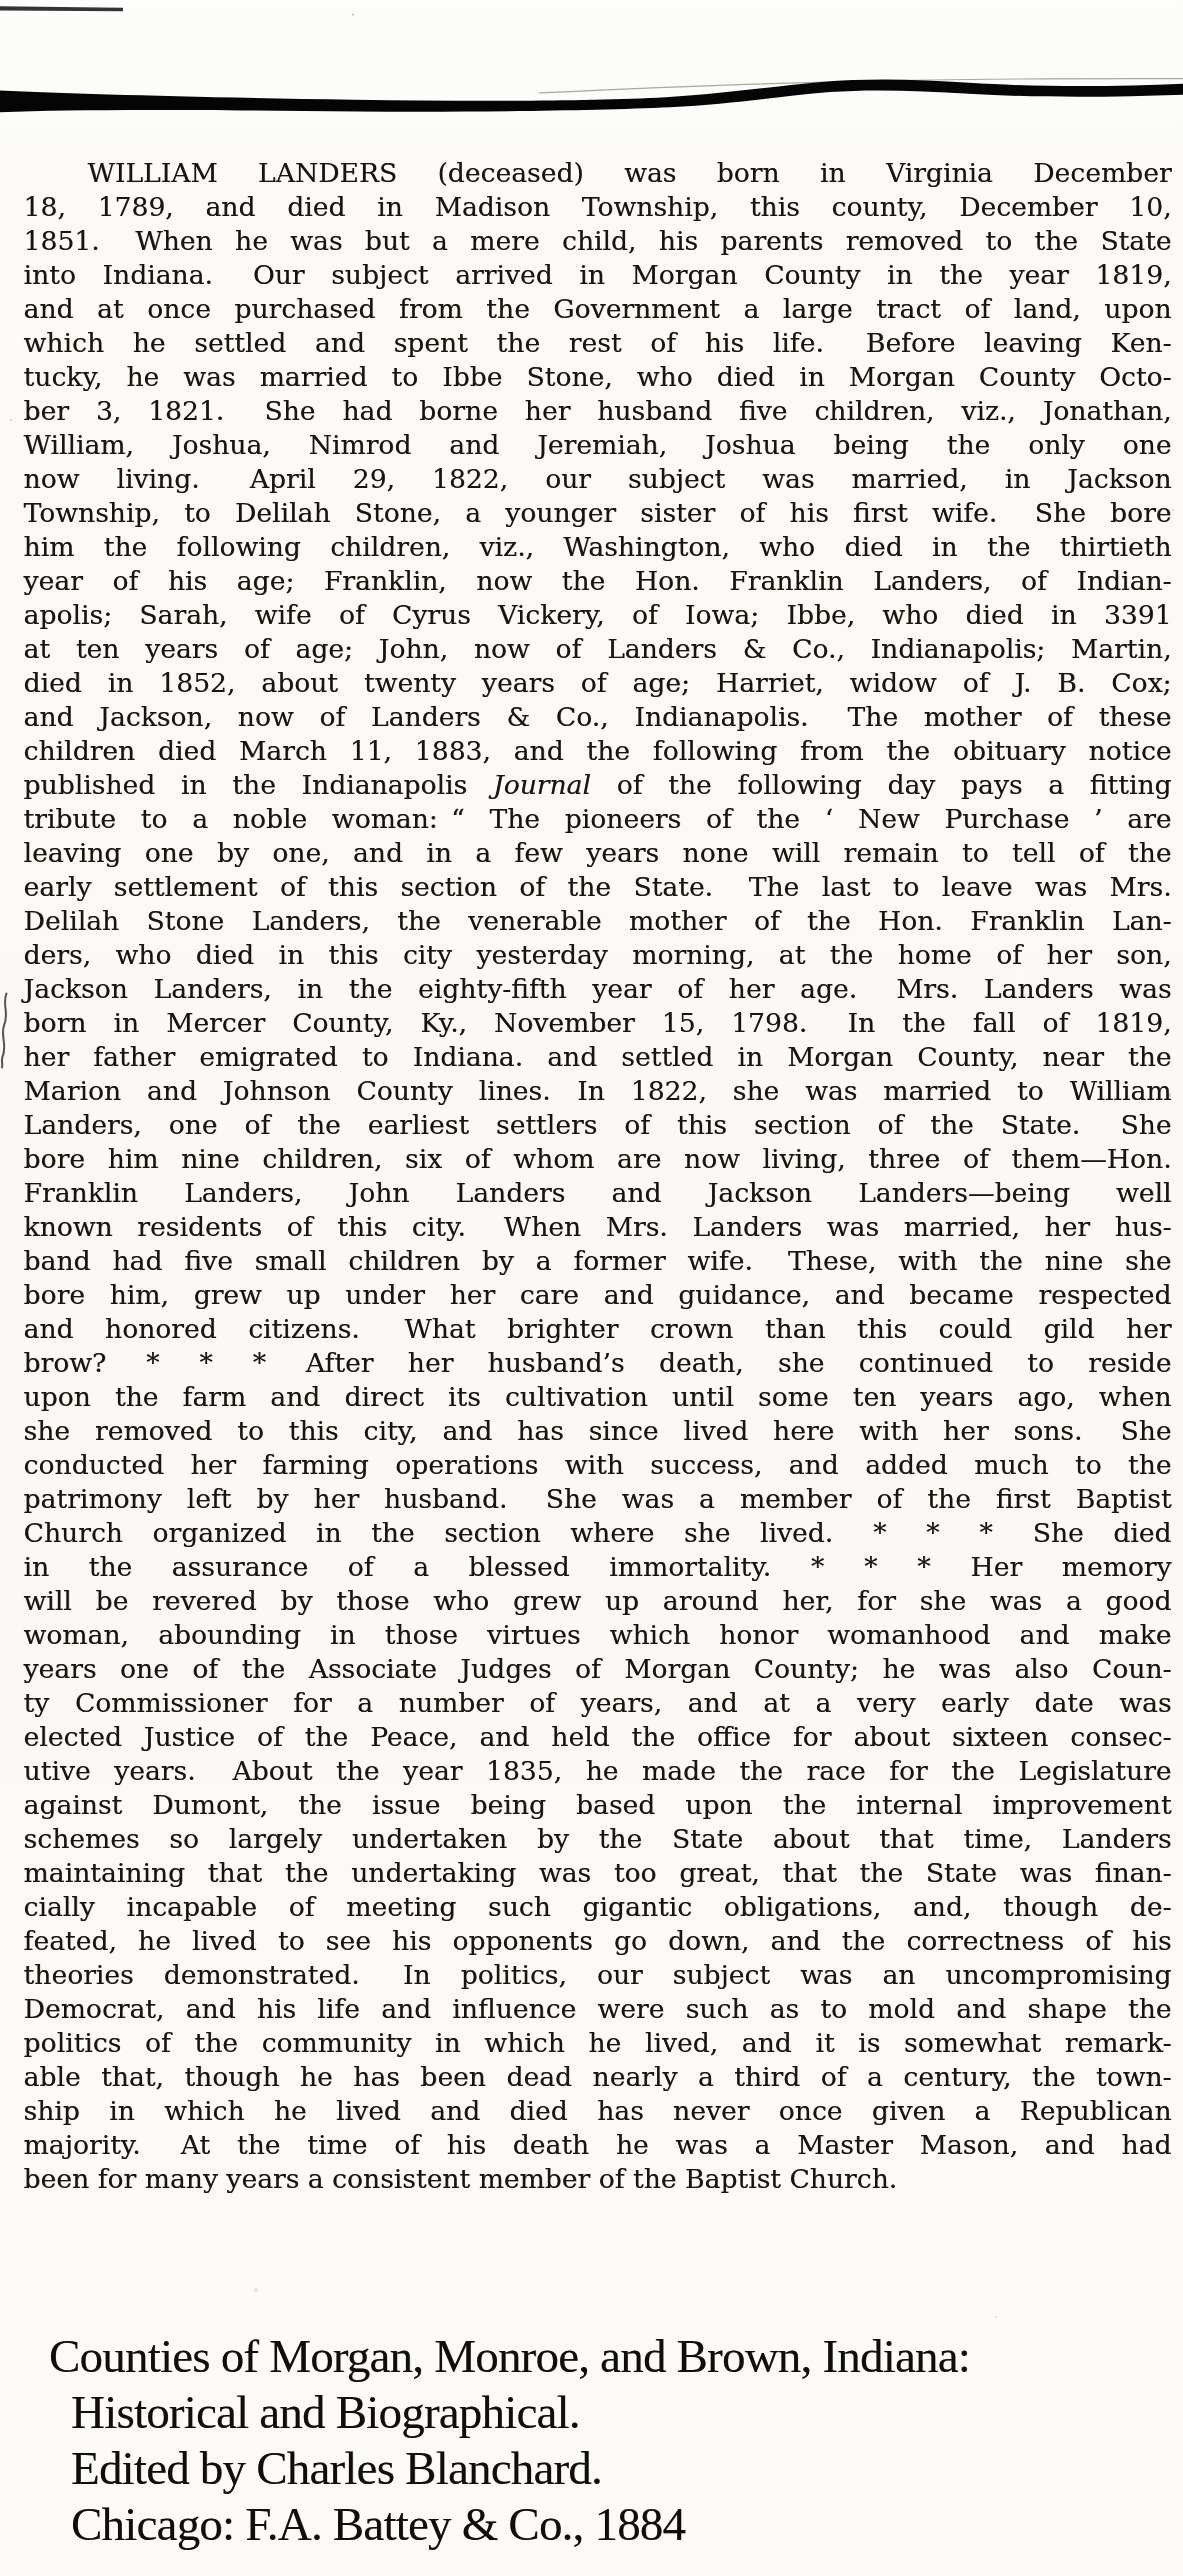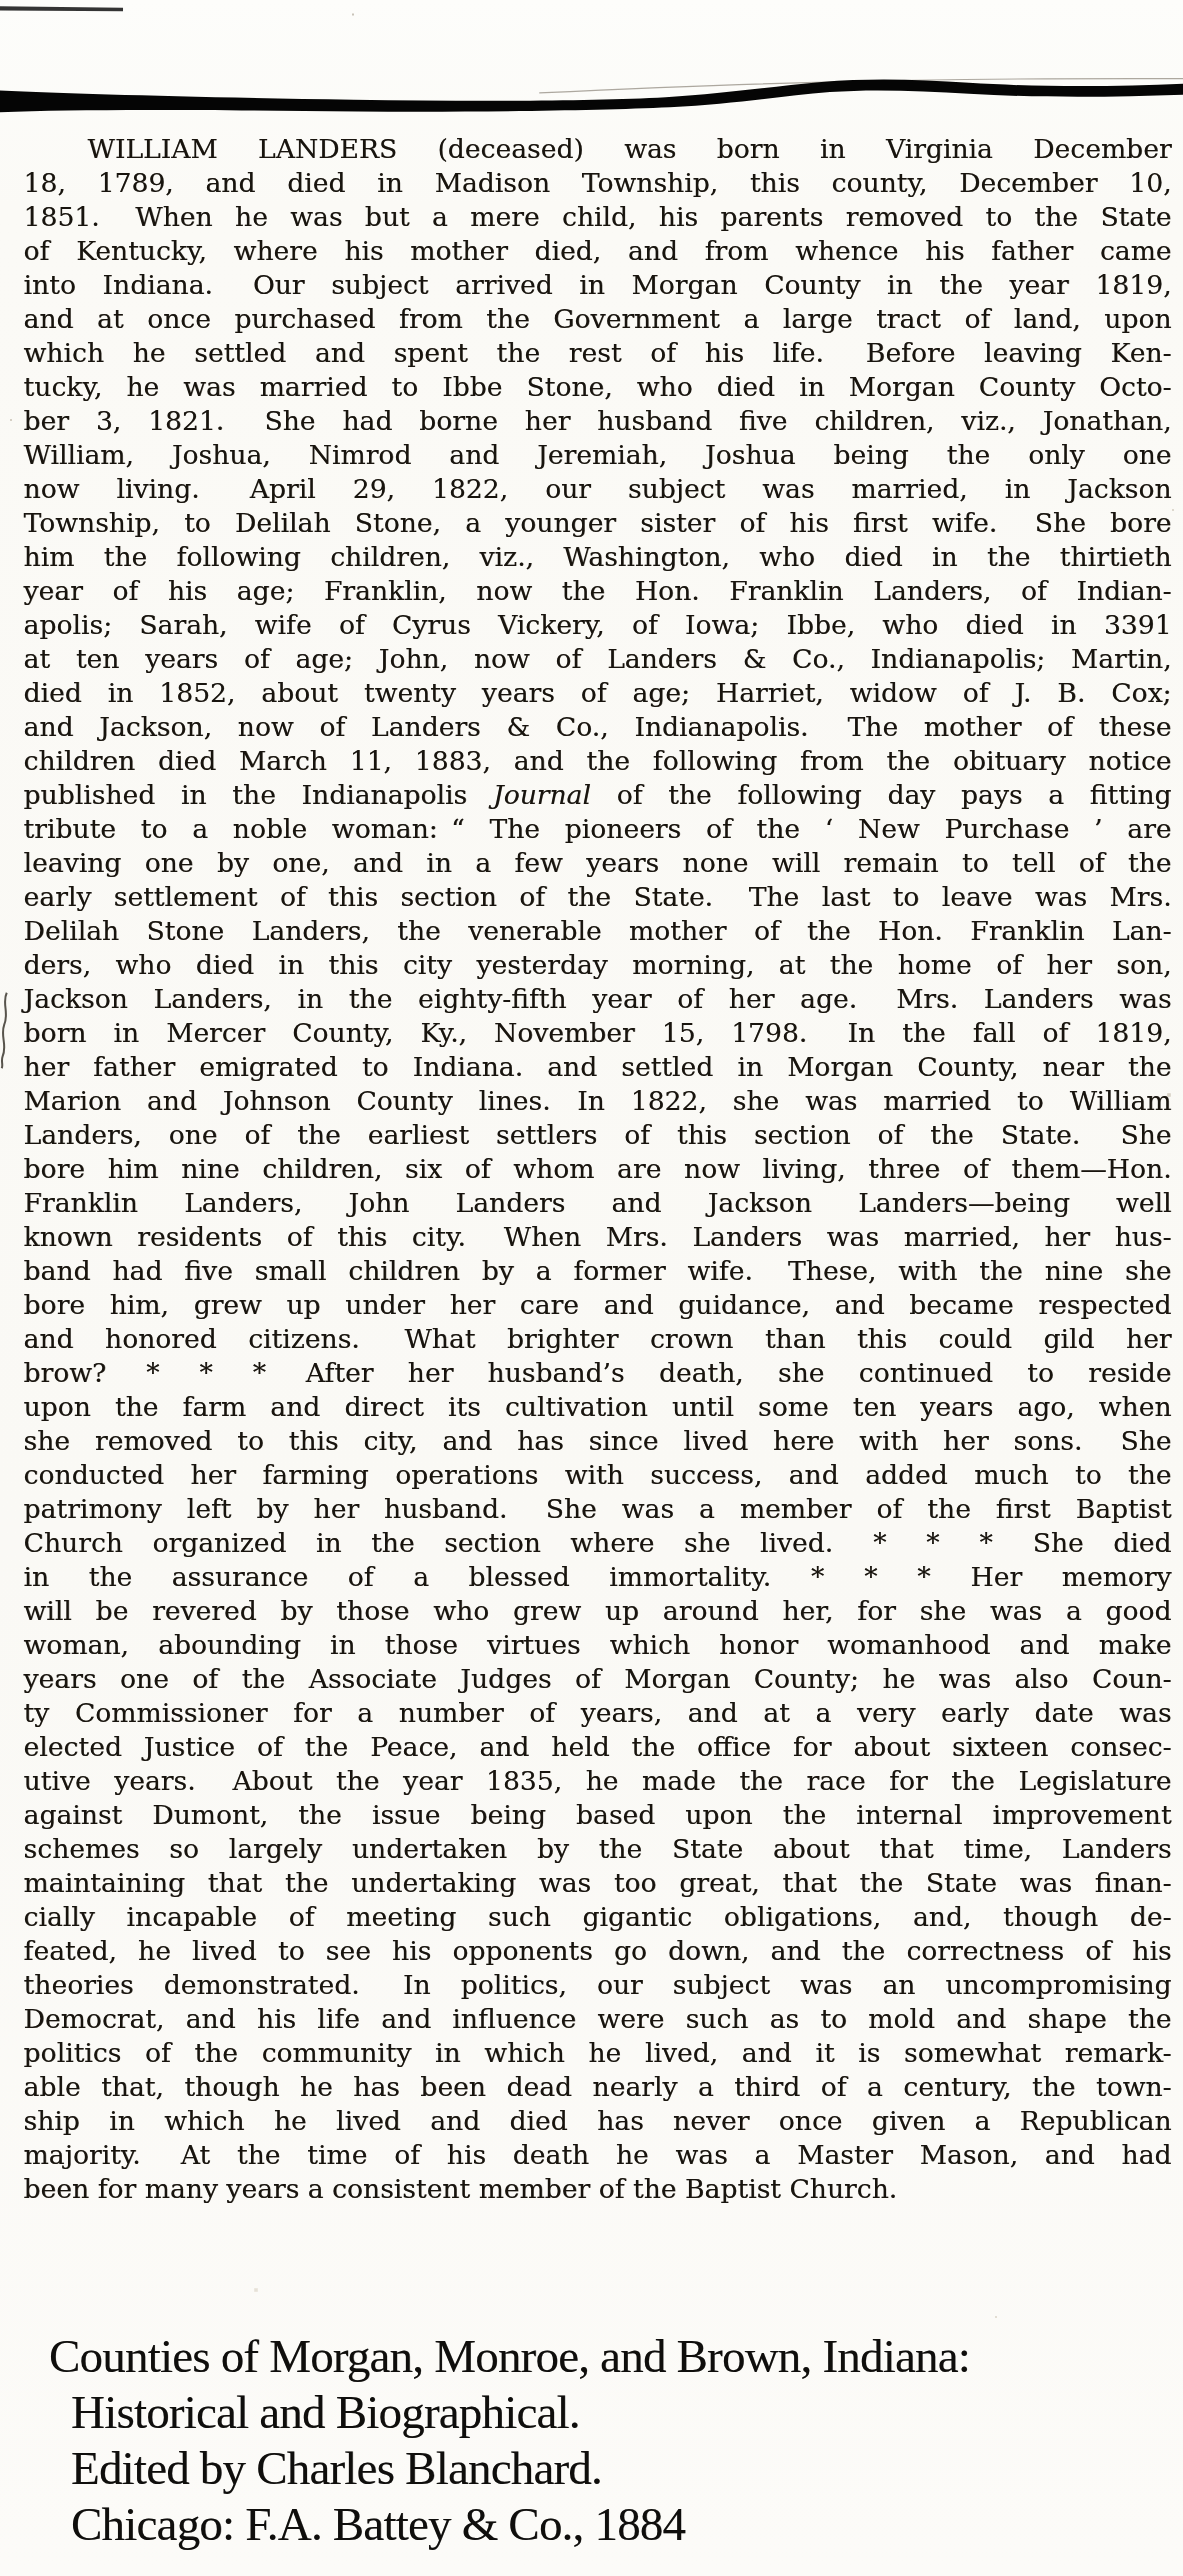--- a/index.html
+++ b/index.html
@@ -20,21 +20,21 @@
       1168px 1094px 0 0.8px #d8d2c6,
       1172px 509px 0 0 #ddd8cd,
       10px 419px 0 0 #d5cfc4,
       352px 13.5px 0 0 #c9c4b9,
       995px 2316px 0 0 #e2ddd3,
       255px 2289px 0 0.8px #e6e1d7;
   }
   .body-text {
     position: absolute;
     left: 23.6px;
-    top: 132px;
+    top: 156px;
     width: 1148px;
     font-family: "DejaVu Serif", serif;
     font-size: 26.6px;
     line-height: 34px;
     color: var(--ink, #18140e);
     text-shadow: 0.3px 0.3px 0.4px rgba(24, 18, 10, 0.55);
   }
   .bline {
     height: 34px;
     text-align: justify;
@@ -82,21 +82,20 @@
   <svg class="margin-mark" width="13.5" height="79" viewBox="0 0 16 94">
     <path d="M8,2 C2,14 11,26 5,40 C0,54 9,64 3,78 C1,84 4,88 2,92" stroke="#46413a" stroke-width="2.4" fill="none" opacity="0.9"></path>
   </svg>
 
   <div class="specks"></div>
 
   <div class="body-text">
       <div class="bline indent"><span>WILLIAM LANDERS (deceased) was born in Virginia December</span></div>
       <div class="bline"><span>18, 1789, and died in Madison Township, this county, December 10,</span></div>
       <div class="bline"><span>1851.  When he was but a mere child, his parents removed to the State</span></div>
-      <div class="bline"><span>of Kentucky, where his mother died, and from whence his father came</span></div>
       <div class="bline"><span>into Indiana.  Our subject arrived in Morgan County in the year 1819,</span></div>
       <div class="bline"><span>and at once purchased from the Government a large tract of land, upon</span></div>
       <div class="bline"><span>which he settled and spent the rest of his life.  Before leaving Ken-</span></div>
       <div class="bline"><span>tucky, he was married to Ibbe Stone, who died in Morgan County Octo-</span></div>
       <div class="bline"><span>ber 3, 1821.  She had borne her husband five children, viz., Jonathan,</span></div>
       <div class="bline"><span>William, Joshua, Nimrod and Jeremiah, Joshua being the only one</span></div>
       <div class="bline"><span>now living.  April 29, 1822, our subject was married, in Jackson</span></div>
       <div class="bline"><span>Township, to Delilah Stone, a younger sister of his first wife.  She bore</span></div>
       <div class="bline"><span>him the following children, viz., Washington, who died in the thirtieth</span></div>
       <div class="bline"><span>year of his age; Franklin, now the Hon. Franklin Landers, of Indian-</span></div>

